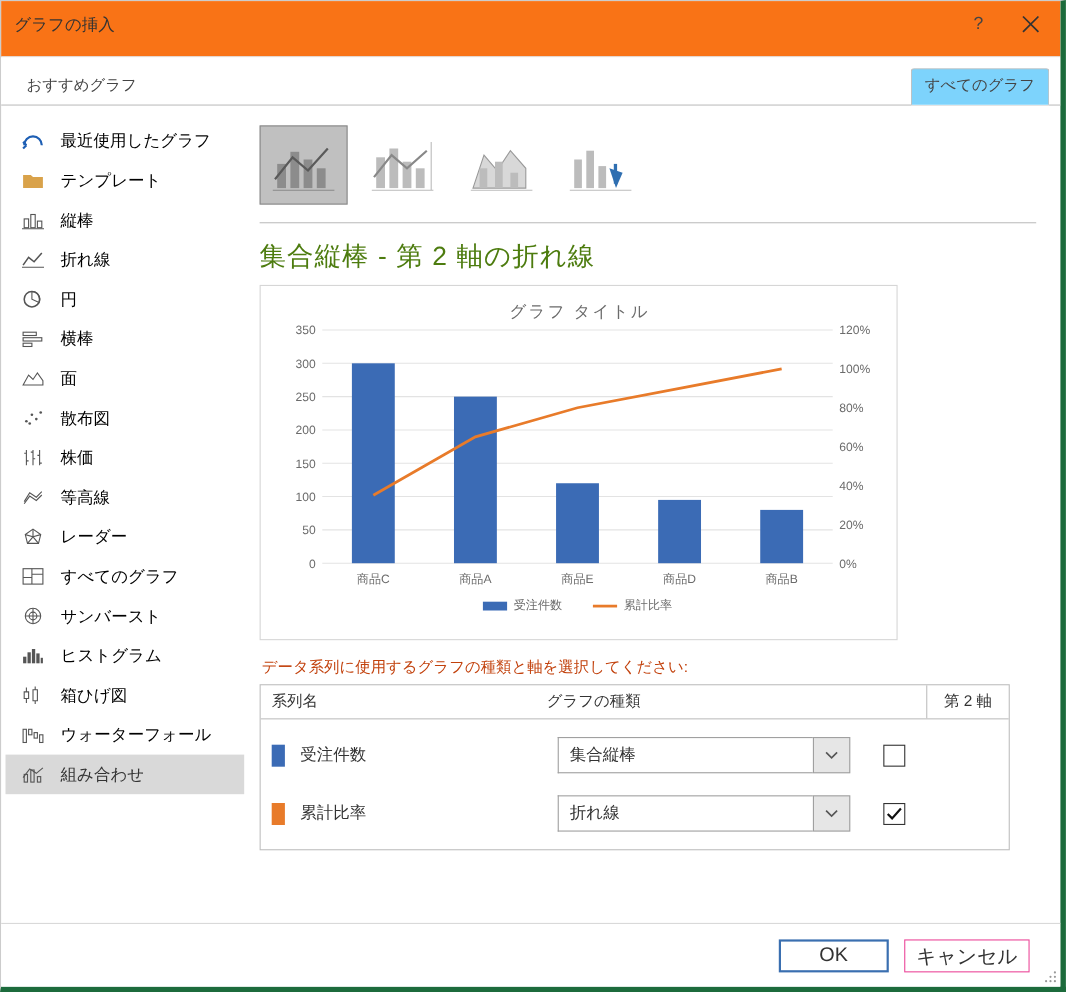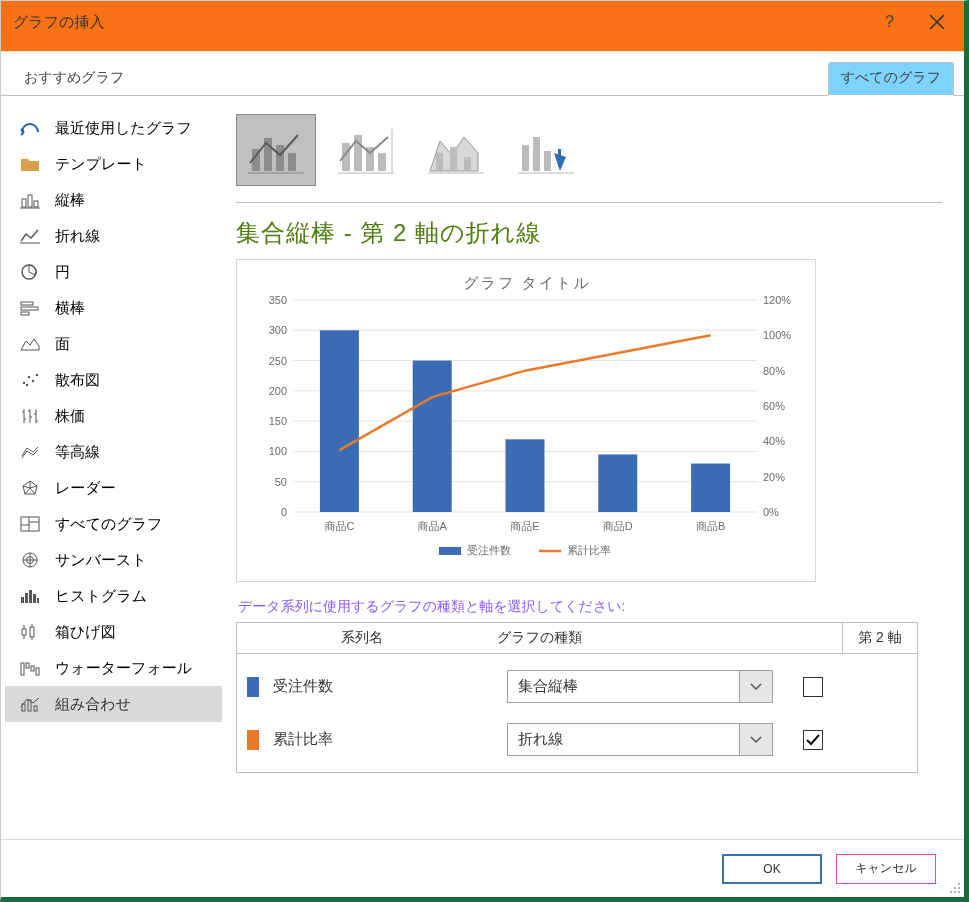--- a/index.html
+++ b/index.html
@@ -66,25 +66,25 @@
     width:80px; height:72px; display:flex; align-items:center; justify-content:center;
     border:1px solid transparent;
     cursor:default;
   }
   .subtype.selected { background:#c0c0c0; border:1px solid #8a8a8a; }
   .subtype svg { display:block; }
 
   .chart-title-heading { font-size:24px; font-weight:400; color:#4d7c0f; letter-spacing:1px; margin:14px 0 10px 0; }
   .chart-box { border:1px solid #d6d6d6; width:580px; padding:10px 12px 8px 12px; }
 
-  .series-caption { margin:16px 0 6px 2px; font-size:14px; color:#8b5cf6; }
+  .series-caption { margin:16px 0 6px 2px; font-size:14px; color:#c2410c; }
   .series-table { border:1px solid #bfbfbf; width:682px; }
   .series-head { display:flex; border-bottom:1px solid #bfbfbf; font-size:14px; }
   .series-head > div { padding:6px 10px; }
-  .col-name { width:250px;text-align:center; }
+  .col-name { width:250px; }
   .col-type { flex:1; }
   .col-axis { width:75px; text-align:center; border-left:1px solid #bfbfbf;}
   .series-body { padding:6px 0; }
   .series-row { display:flex; align-items:center; padding:10px 10px; }
   .series-row .swatch { width:12px; height:20px; margin-right:14px;}
   .sw-blue { background:#3b6bb5; }
   .sw-orange { background:#e87b2a; }
   .series-row .sname { flex:0 0 210px; font-size:15px; color:#333;}
   .series-row .combo {
     display:flex; align-items:stretch; width:290px;padding-left:24px;
@@ -101,21 +101,21 @@
   .chk { width:20px; height:20px; border:1px solid #333; display:flex; align-items:center; justify-content:center; background:#fff;}
 
   .footer {
     position:absolute; left:0; right:0; bottom:0; height:58px;
     border-top:1px solid #d9d9d9;
     display:flex; align-items:center; justify-content:flex-end; gap:14px;
     padding:0 28px 0 0;
     background:#fff;
   }
   .btn-ok, .btn-cancel {
-    min-width:100px; height:30px; font-size:12px;
+    min-width:100px; height:30px; font-size:18px;
     display:flex; align-items:center; justify-content:center;
     background:#fff;
   }
   .btn-ok { border:2px solid #3a6fb0; padding:0 28px;}
   .btn-cancel { border:1px solid #ec4899; padding:0 10px;}
   .resize{position:absolute;right:3px;bottom:3px;}
 </style>
 </head>
 <body>
 

